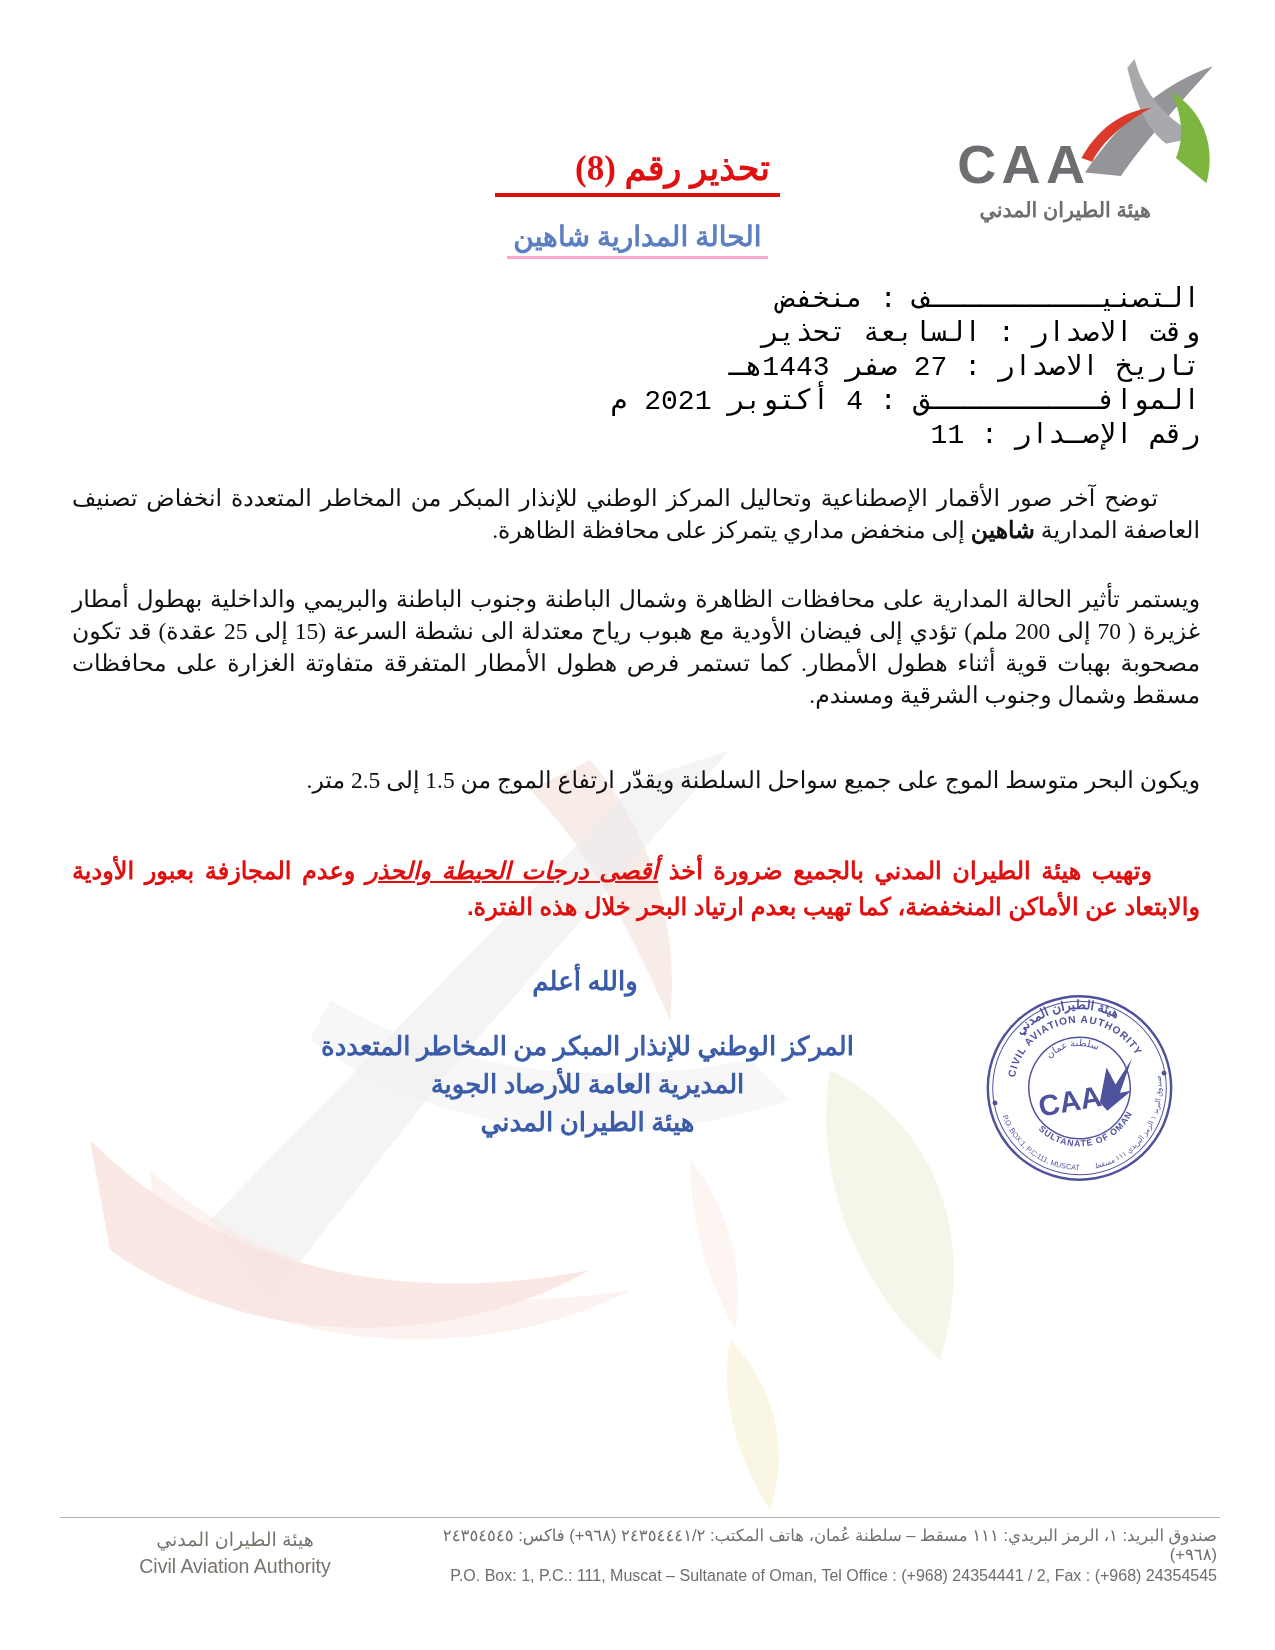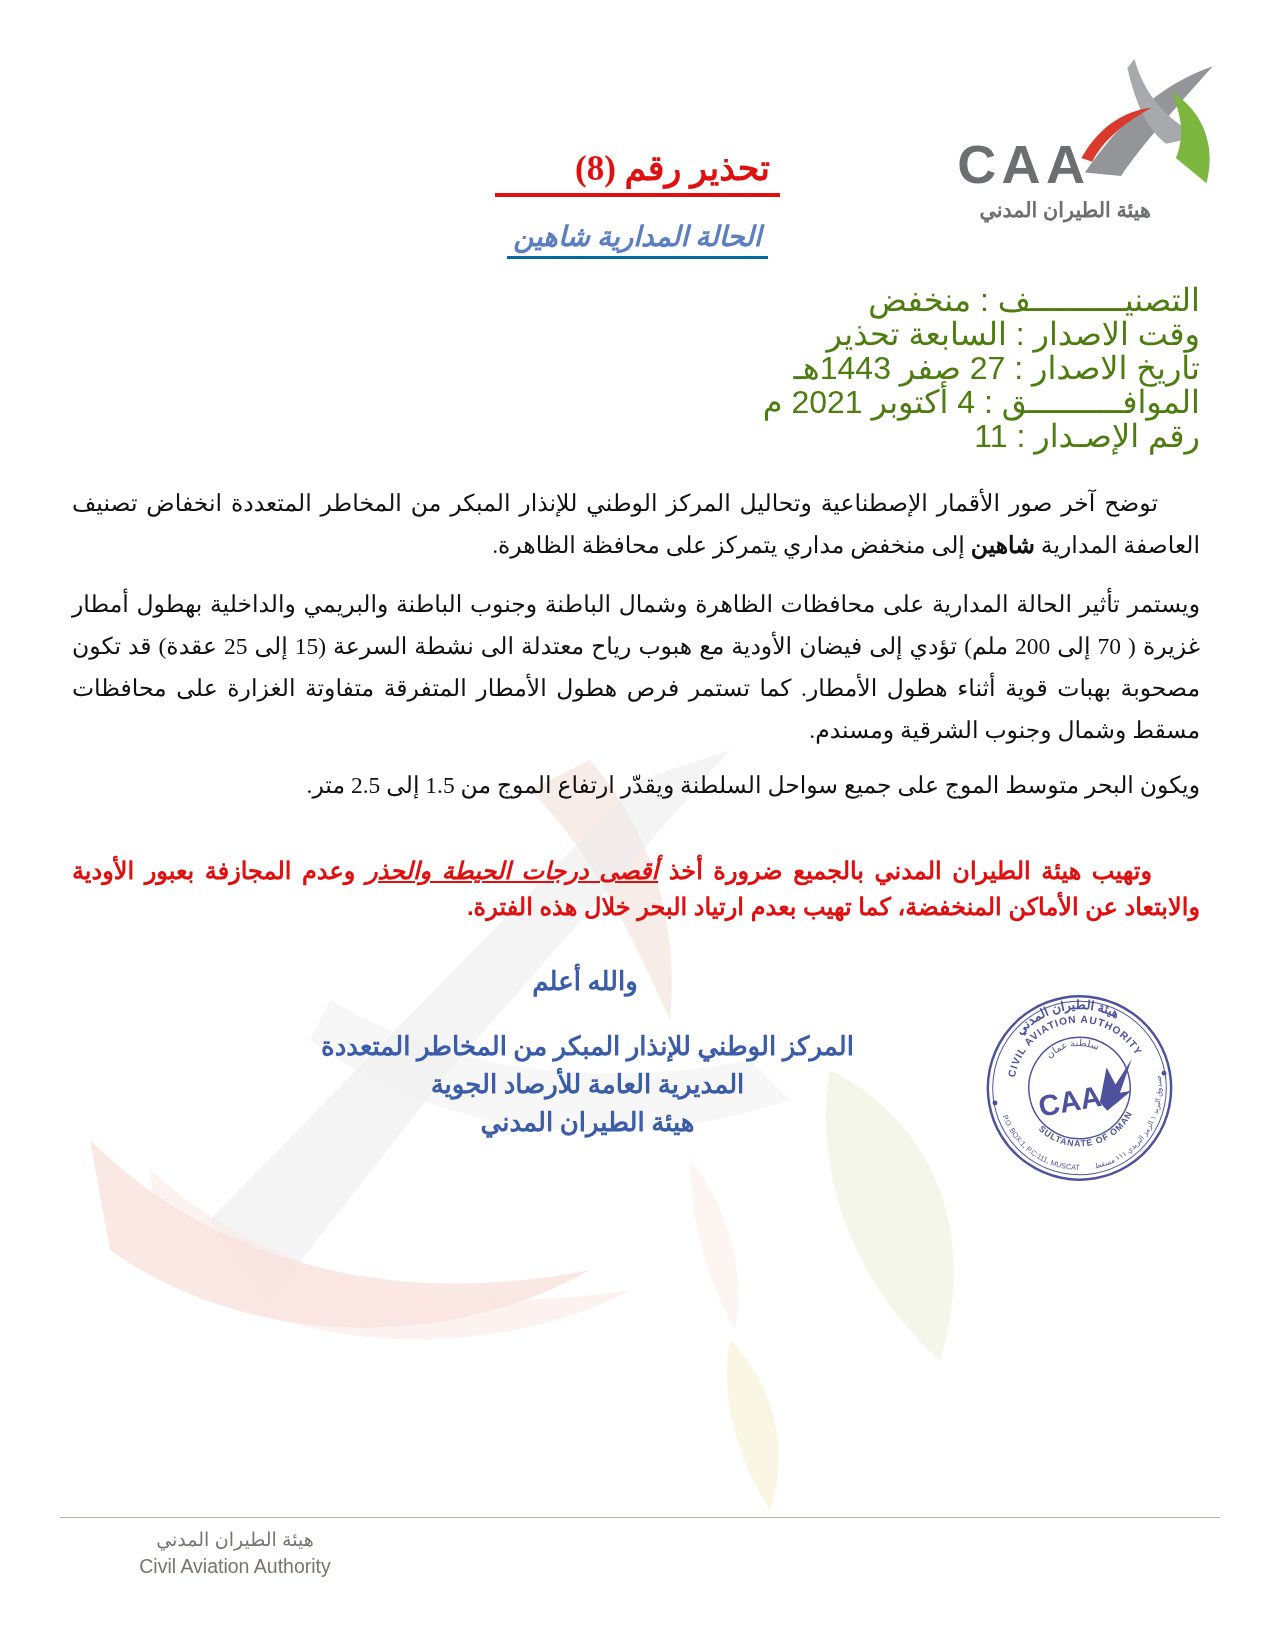--- a/index.html
+++ b/index.html
@@ -16,31 +16,31 @@
   
   .title-warning {
     position:absolute; top:148px; left:0; width:100%; text-align:center;
     color:#e01010; font-size:35px; font-weight:bold; direction:rtl;
   }
   .title-warning span { display:inline-block; border-bottom:4px solid #e01010; padding:0 10px 4px 80px; }
   .title-condition {
     position:absolute; top:220px; left:0; width:100%; text-align:center;
     color:#5b7fc0; font-size:28px; font-weight:bold; direction:rtl;
   }
-  .title-condition span { display:inline-block; border-bottom:3px solid #0369a1; padding:0 6px 3px 6px;font-style:italic; }
+  .title-condition span { display:inline-block; border-bottom:3px solid #f9a8d4; padding:0 6px 3px 6px; }
   
   .meta {
     position:absolute; top:283px; right:75px; direction:rtl; text-align:right;
-    color:#4d7c0f; font-size:32px; line-height:34px;
-    font-family:Liberation Sans, sans-serif;
+    color:#000000; font-size:28px; line-height:34px;
+    font-family:Liberation Mono, monospace;
   }
   
   .para {
     position:absolute; right:75px; left:72px; direction:rtl; text-align:justify;
-    color:#111; font-size:23.5px; line-height:42px;
+    color:#111; font-size:23.5px; line-height:32px;
   }
   .p1 { top:482px; text-indent:42px; }
   .p2 { top:583px; }
   .p3 { top:764px; text-align:right; }
   .warning {
     position:absolute; top:853px; right:75px; left:72px; direction:rtl; text-align:justify;
     color:#e01010; font-size:24px; line-height:36px; font-weight:bold; text-indent:48px;
     font-family:"Liberation Sans", sans-serif;
   }
   .warning .u { text-decoration:underline;font-style:italic; }
@@ -184,14 +184,18 @@
       </text>
     </g>
   </svg>
 
 
   <div class="footer-line"></div>
   <div class="footer-left">
     <div class="ar">هيئة الطيران المدني</div>
     <div class="en">Civil Aviation Authority</div>
   </div>
+  <div class="footer-right">
+    <div class="ar">صندوق البريد: ١، الرمز البريدي: ١١١ مسقط – سلطنة عُمان، هاتف المكتب: ٢٤٣٥٤٤٤١/٢ (٩٦٨+) فاكس: ٢٤٣٥٤٥٤٥ (٩٦٨+)</div>
+    <div class="en">P.O. Box: 1, P.C.: 111, Muscat  –  Sultanate of Oman,   Tel Office : (+968) 24354441 / 2,   Fax : (+968) 24354545</div>
+  </div>
 
 </div>
 
 </body></html>

